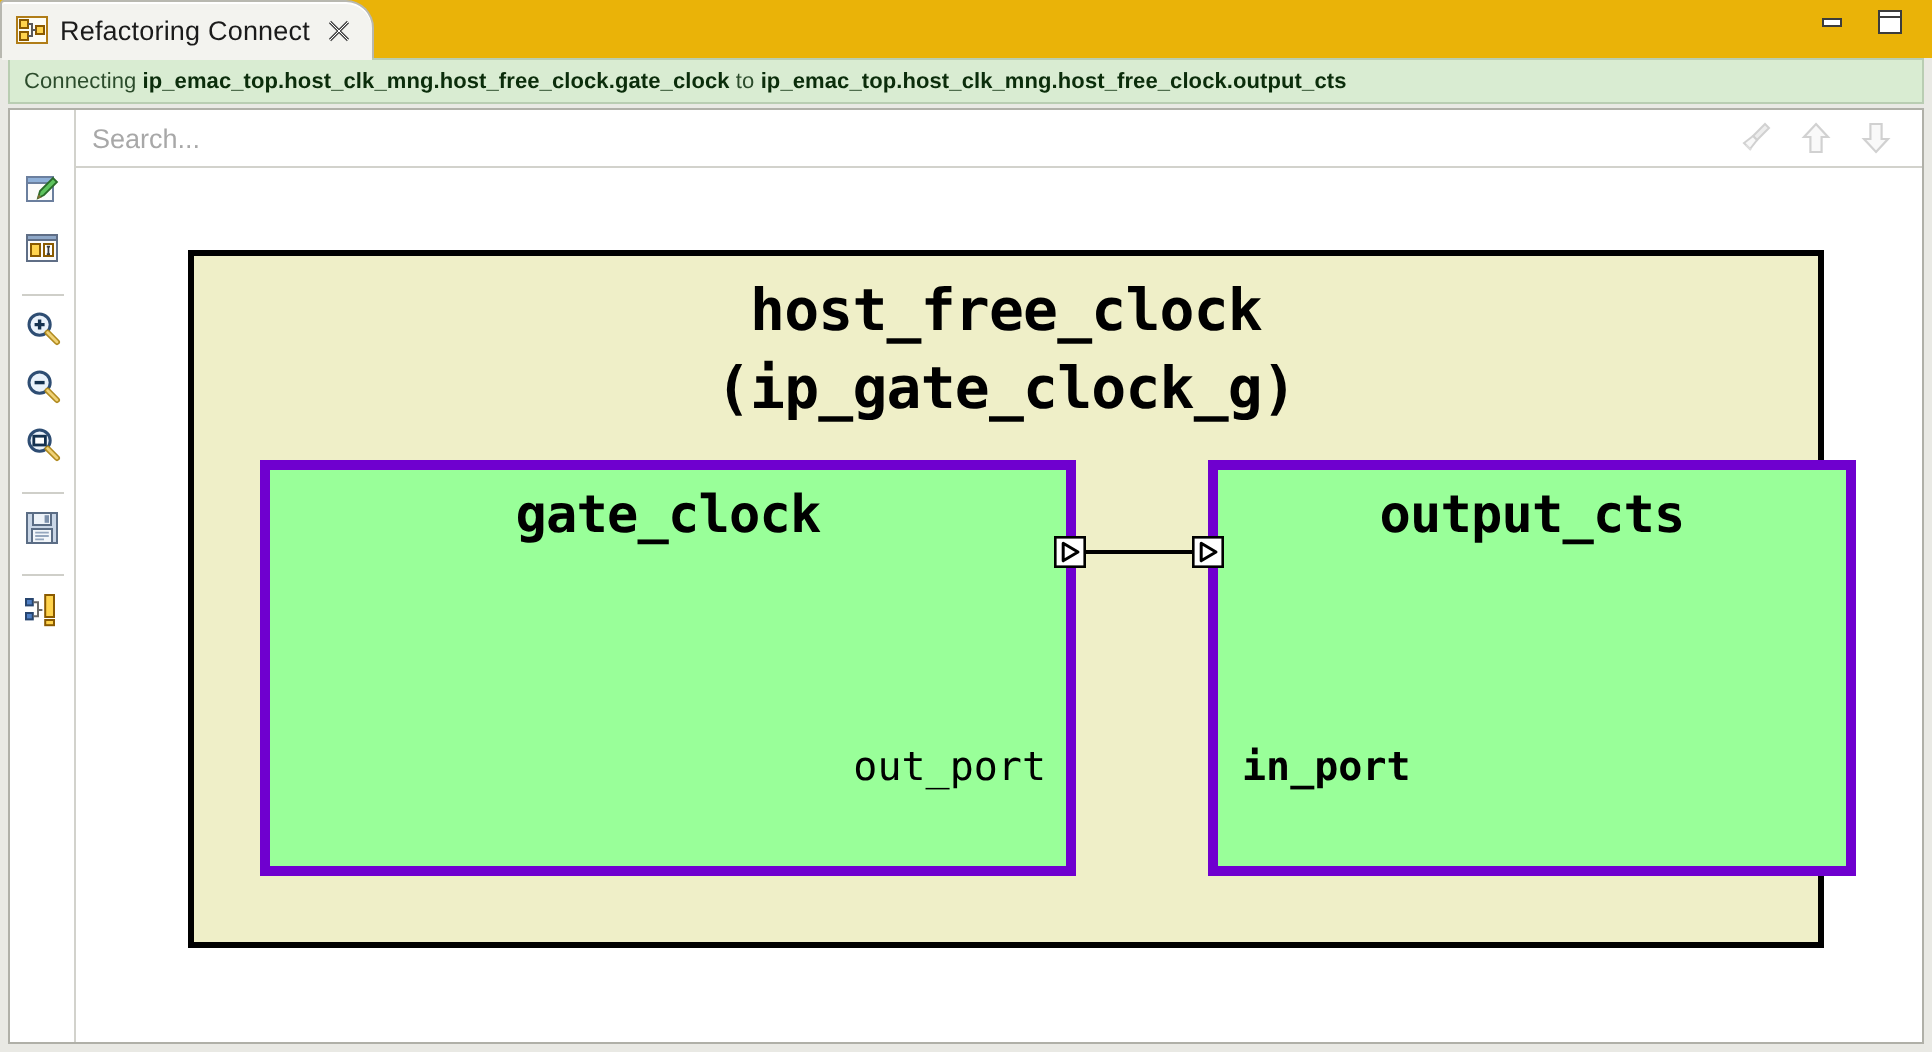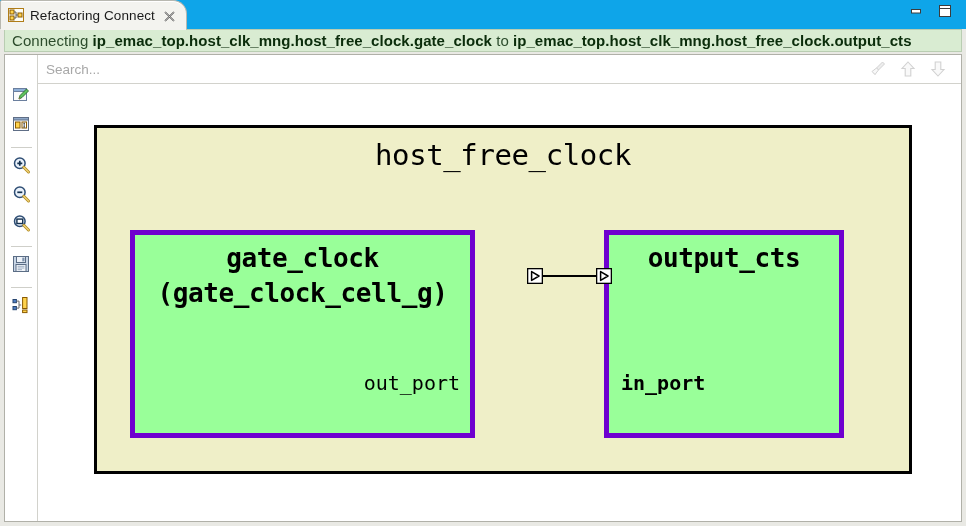--- a/index.html
+++ b/index.html
@@ -18,21 +18,21 @@
     height: 526px;
     background: #e9e9e4;
     display: flex;
     flex-direction: column;
   }
 
   
   .tabbar {
     position: relative;
     height: 29px;
-    background: #0ea5e9;
+    background: #eab308;
     display: flex;
     align-items: flex-start;
     flex: 0 0 auto;
   }
   .tab {
     position: relative;
     height: 29px;
     display: flex;
     align-items: center;
     gap: 6px;
@@ -94,21 +94,21 @@
     margin: 0 4px;
     background: #d9ecd2;
     border: 1px solid #b9cdb2;
     display: flex;
     align-items: center;
     padding: 0 7px;
     overflow: hidden;
     white-space: nowrap;
   }
   .status-text {
-    font-size: 15px;
+    font-size: 11px;
     color: #123b12;
     letter-spacing: .05px;
   }
   .status-text .strong { font-weight: bold; color: #0b2d0b; }
   .status-text .lite { font-weight: normal; color: #2c4c2c; }
 
   
   .body {
     flex: 1 1 auto;
     display: flex;
@@ -201,35 +201,35 @@
     height: 349px;
     background: #efefc8;
     border: 3px solid #000000;
   }
   .outer-title {
     position: absolute;
     left: 0; right: 0;
     top: 8px;
     text-align: center;
     font-family: "DejaVu Sans Mono", monospace;
-    font-weight: normal;
+    font-weight: bold;
     font-size: 29px;
     line-height: 39px;
     color: #000000;
     letter-spacing: -.4px;
     white-space: pre;
   }
 
   .inner-box {
     position: absolute;
     background: #99ff99;
     border: 5px solid #6f00cf;
   }
-  #box-left  { left: 33px;  top: 102px; width: 345px; height: 208px; }
-  #box-right { left: 507px; top: 102px; width: 240px; height: 208px; }
+  #box-left  { left: 33px;  top: 102px; width: 408px; height: 208px; }
+  #box-right { left: 507px; top: 102px; width: 324px; height: 208px; }
 
   .inner-title {
     position: absolute;
     left: 0; right: 0;
     top: 6px;
     text-align: center;
     font-family: "DejaVu Sans Mono", monospace;
     font-weight: bold;
     font-size: 26px;
     line-height: 35px;
@@ -424,24 +424,24 @@
             <svg width="18" height="18" viewBox="0 0 18 18">
               <path d="M9 16 L15 9.5 H11.8 V2 H6.2 V9.5 H3 Z" fill="#f2f2f2" stroke="#9a9a9a" stroke-width="1.1"></path>
             </svg>
           </span>
         </div>
       </div>
 
       <div class="canvas">
 
         <div class="outer-box">
-          <div class="outer-title"><span>host_free_clock</span><br></div>
+          <div class="outer-title"><span>host_free_clock</span><br><span>(ip_gate_clock_g)</span></div>
 
           <div class="inner-box" id="box-left">
-            <div class="inner-title"><span>gate_clock</span><br><span>(gate_clock_cell_g)</span></div>
+            <div class="inner-title"><span>gate_clock</span><br></div>
             <div class="port-label" id="port-out-label">out_port</div>
           </div>
 
           <div class="inner-box" id="box-right">
             <div class="inner-title"><span>output_cts</span><br></div>
             <div class="port-label" id="port-in-label">in_port</div>
           </div>
 
           <div class="wire"></div>
 

